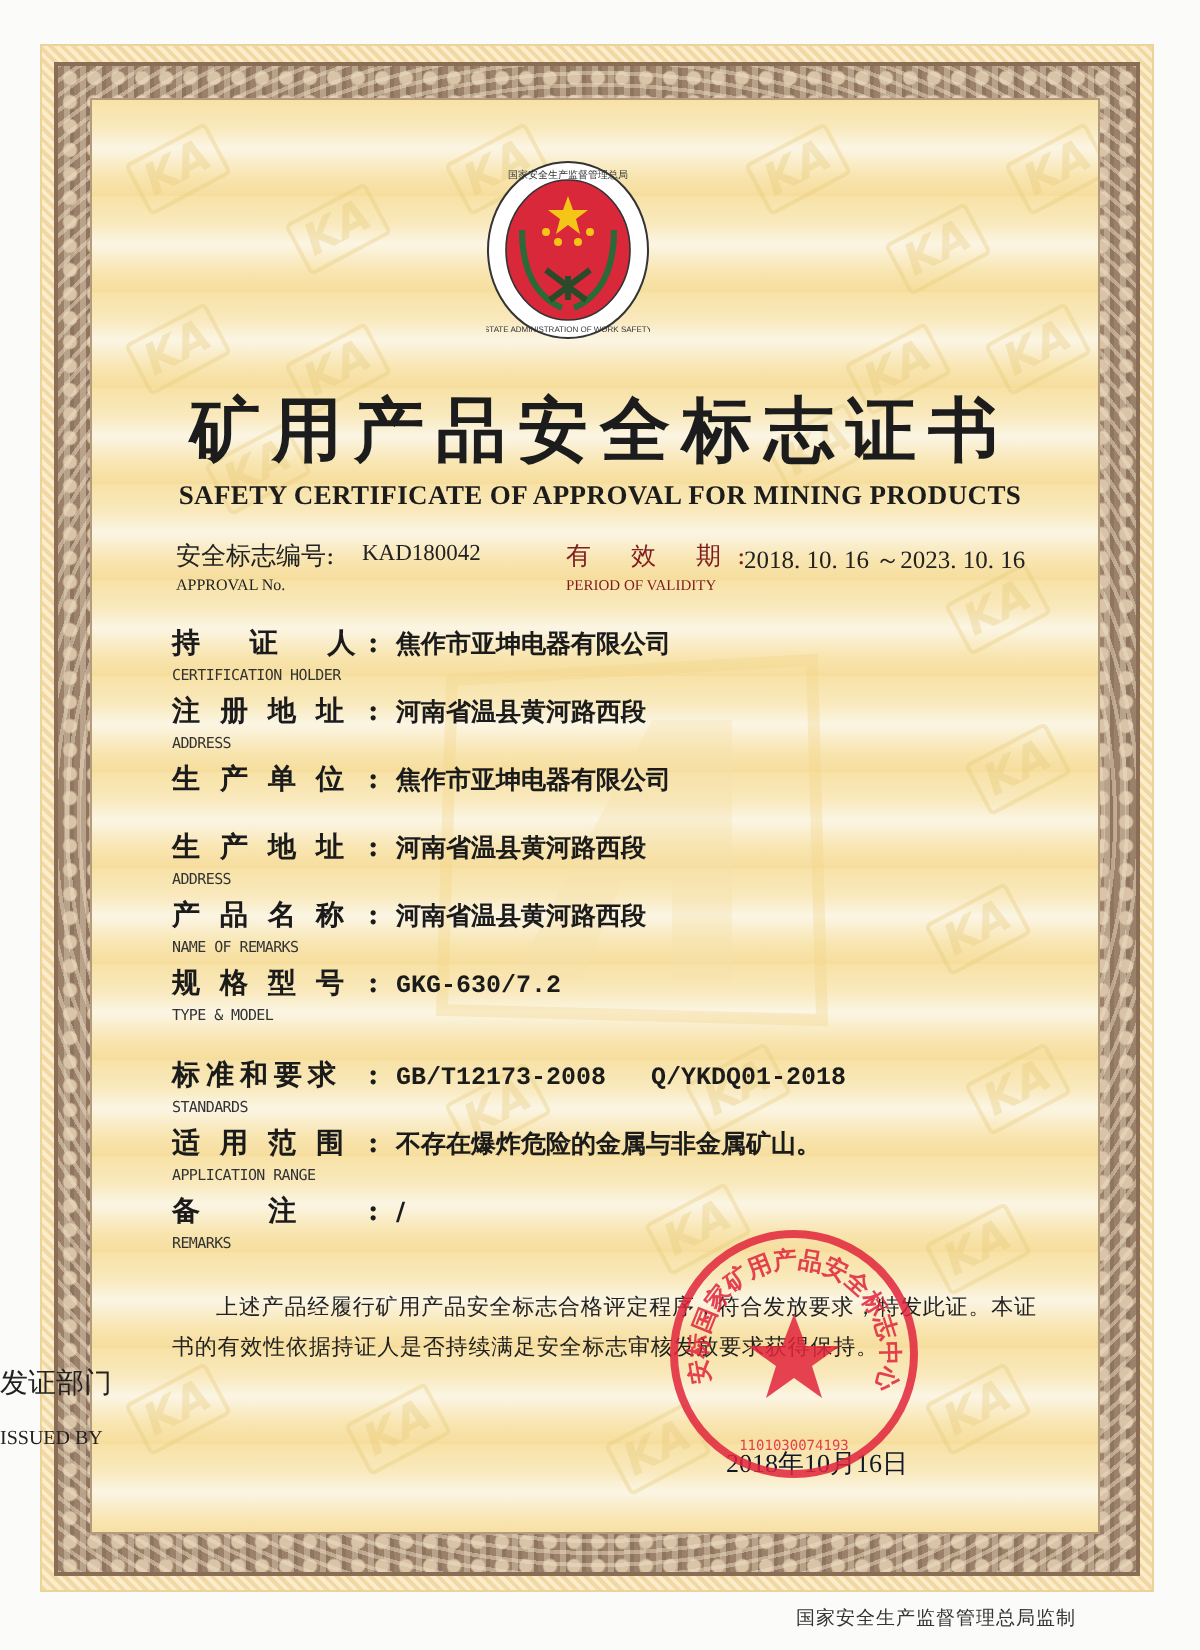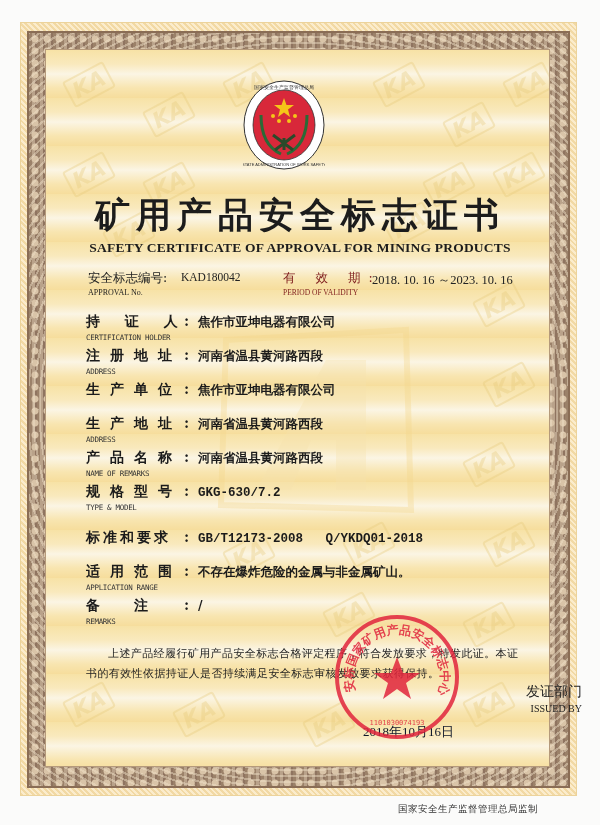--- a/index.html
+++ b/index.html
@@ -81,23 +81,23 @@
     .field .value.mono { font-family: Liberation Mono, monospace; font-size: 12.5px; font-weight: bold; text-align: center; }
     .field .label-en {
       display: block; font-family: "DejaVu Sans Mono", monospace; font-size: 7.5px;
       color: #333; margin-top: 2px; letter-spacing: -0.3px;
     }
     .notice {
       position: absolute; left: 86px; top: 644px; width: 440px;
       font-family: "DejaVu Serif", serif; font-size: 11px; line-height: 20px; color: #222;
       text-indent: 22px; letter-spacing: 0.4px;
     }
-    .issuer { position: absolute; left: 0; right: 18px; top: 683px; text-align: right; color:#222; }
+    .issuer { position: absolute; left: 0; right: 0; top: 683px; text-align: left; color:#222; }
     .issuer .cn { font-family: "DejaVu Serif", serif; font-size: 14px; display:block; }
-    .issuer .en { font-family: "Liberation Serif", serif; font-size: 10px; display:block; margin-top: 2px; }
+    .issuer .en { font-family: "Liberation Serif", serif; font-size: 10px; display:block; margin-top: 13px; }
     .issue-date { position: absolute; left: 363px; top: 723px; font-family: "Liberation Serif", serif; font-size: 13px; color:#0f172a; }
     .seal { position: absolute; left: 333px; top: 613px; width: 128px; height: 128px; }
     .footer {
       position: absolute; left: 398px; top: 803px; font-family: "DejaVu Serif", serif;
       font-size: 9.5px; color: #333; letter-spacing: 0.5px;
     }
   </style>
 </head>
 <body>
 
@@ -185,20 +185,21 @@
 <div class="field" style="top:447px">
   <span class="label-cn" style="letter-spacing:10px">产品名称</span><span class="sep">:</span><span class="value">河南省温县黄河路西段</span>
   <span class="label-en">NAME OF REMARKS</span>
 </div>
 <div class="field" style="top:481px">
   <span class="label-cn" style="letter-spacing:10px">规格型号</span><span class="sep">:</span><span class="value mono">GKG-630/7.2</span>
   <span class="label-en">TYPE &amp; MODEL</span>
 </div>
 <div class="field" style="top:527px">
   <span class="label-cn" style="letter-spacing:3px">标准和要求</span><span class="sep">:</span><span class="value mono" style="white-space:pre">GB/T12173-2008   Q/YKDQ01-2018</span>
+  <span class="label-en">STANDARDS</span>
 </div>
 <div class="field" style="top:561px">
   <span class="label-cn" style="letter-spacing:10px">适用范围</span><span class="sep">:</span><span class="value">不存在爆炸危险的金属与非金属矿山。</span>
   <span class="label-en">APPLICATION RANGE</span>
 </div>
 <div class="field" style="top:595px">
   <span class="label-cn" style="white-space:pre">备       注</span><span class="sep">:</span><span class="value">/</span>
   <span class="label-en">REMARKS</span>
 </div>
 

